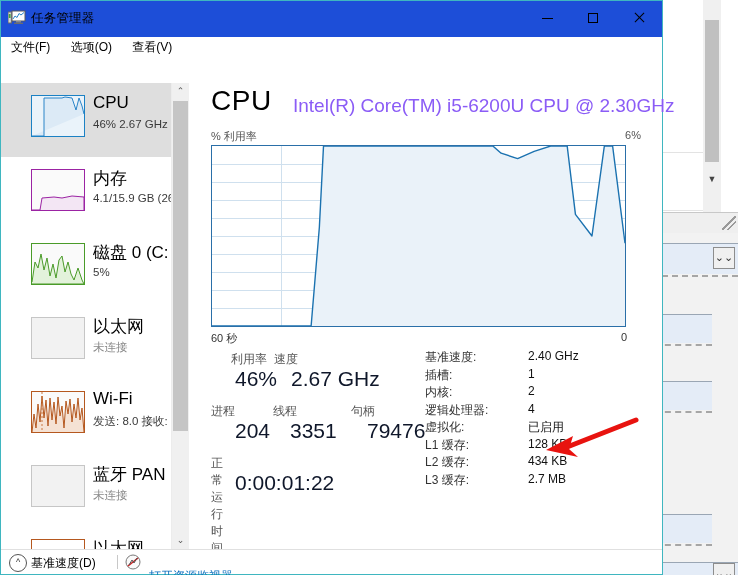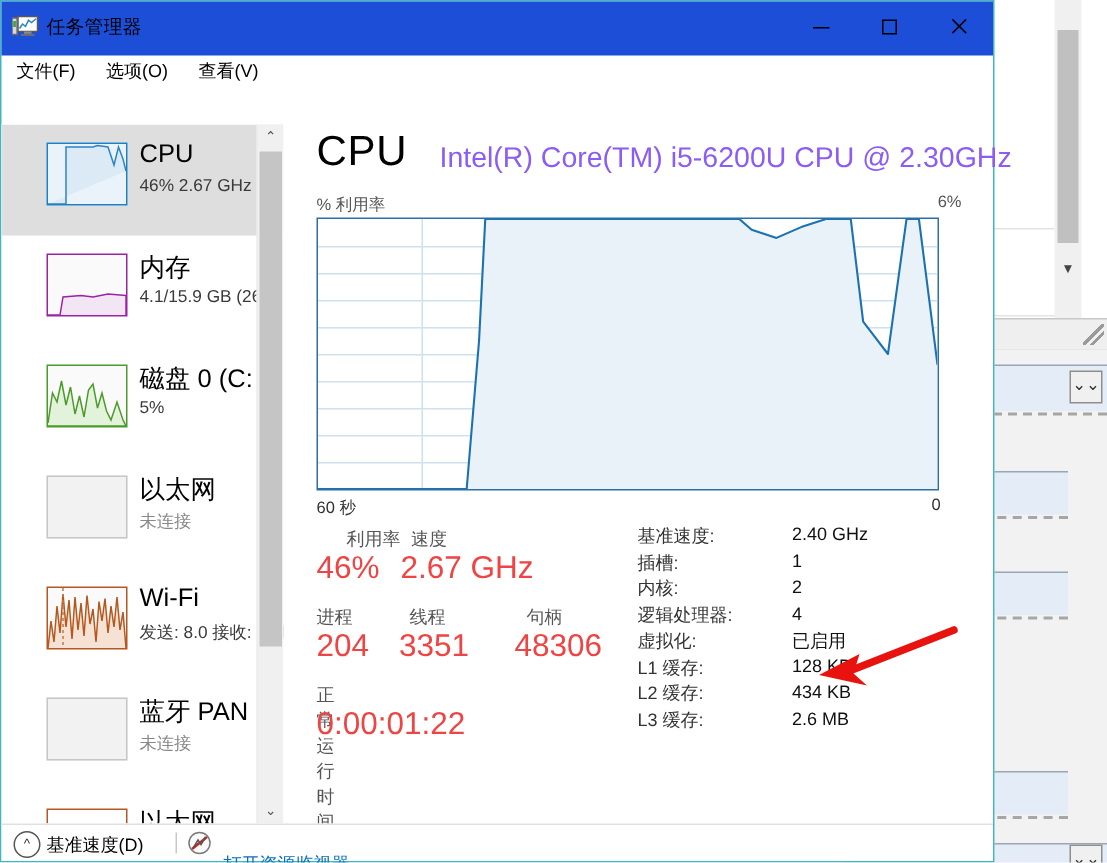--- a/index.html
+++ b/index.html
@@ -82,21 +82,21 @@
   .cpu-model { position:absolute; left:104px; top:12px; font-size:19px; color:#8b5cf6; white-space:nowrap; }
   .axis-left  { position:absolute; left:22px; top:46px; font-size:11px; color:#555; }
   .axis-right { position:absolute; right:21px; top:46px; font-size:11px; color:#555; }
   .graph { position:absolute; left:22px; top:62px; width:415px; height:182px; border:1px solid #2a6fa8; background:#ffffff; box-sizing:border-box; overflow:hidden; }
   .graph svg { display:block; }
   .axis-bl { position:absolute; left:22px; top:248px; font-size:11px; color:#333; }
   .axis-br { position:absolute; left:432px; top:248px; font-size:11px; color:#333; }
 
   .stats { position:absolute; left:22px; top:268px; width:210px; }
   .stat-lbl { font-size:12px; color:#555; }
-  .stat-val { font-size:21px; color:#ef4444; }
+  .stat-val { font-size:21px; color:#0f172a;margin-left:24px; }
   .srow1 { position:absolute; left:0; top:0; width:215px; }
   .srow1 .c1 { position:absolute; left:0; top:0;margin-left:20px; } .srow1 .c2 { position:absolute; left:63px; top:0; }
   .srow1 .v1 { position:absolute; left:0; top:16px; } .srow1 .v2 { position:absolute; left:56px; top:16px; }
   .srow2 { position:absolute; left:0; top:52px; width:215px; }
   .srow2 .c1 { position:absolute; left:0; top:0; } .srow2 .c2 { position:absolute; left:62px; top:0; } .srow2 .c3 { position:absolute; left:140px; top:0; }
   .srow2 .v1 { position:absolute; left:0; top:16px; } .srow2 .v2 { position:absolute; left:55px; top:16px; } .srow2 .v3 { position:absolute; left:132px; top:16px; }
   .srow3 { position:absolute; left:0; top:104px; }
   .srow3 .c1 { position:absolute; left:0; top:0; } .srow3 .v1 { position:absolute; left:0; top:16px; }
 
   .specs { position:absolute; left:236px; top:266px; font-size:12px; color:#222; }
@@ -290,21 +290,21 @@
             <span class="stat-lbl c2">速度</span>
             <span class="stat-val v1">46%</span>
             <span class="stat-val v2">2.67 GHz</span>
           </div>
           <div class="srow2">
             <span class="stat-lbl c1">进程</span>
             <span class="stat-lbl c2">线程</span>
             <span class="stat-lbl c3">句柄</span>
             <span class="stat-val v1">204</span>
             <span class="stat-val v2">3351</span>
-            <span class="stat-val v3">48306</span>
+            <span class="stat-val v3">79476</span>
           </div>
           <div class="srow3">
             <span class="stat-lbl c1">正常运行时间</span>
             <span class="stat-val v1">0:00:01:22</span>
           </div>
         </div>
 
         <div class="specs">
           <div class="spec-row">
               <span class="spec-k">基准速度:</span>
@@ -329,21 +329,21 @@
           <div class="spec-row">
               <span class="spec-k">L1 缓存:</span>
               <span class="spec-v">128 KB</span>
             </div>
           <div class="spec-row">
               <span class="spec-k">L2 缓存:</span>
               <span class="spec-v">434 KB</span>
             </div>
           <div class="spec-row">
               <span class="spec-k">L3 缓存:</span>
-              <span class="spec-v">2.6 MB</span>
+              <span class="spec-v">2.7 MB</span>
             </div>
         </div>
       </div>
     </div>
 
     <div class="statusbar">
       <span class="sb-chev">^</span>
       <span class="sb-fewer">基准速度(D)</span>
       <span class="sb-sep"></span>
       <span class="sb-resicon">

